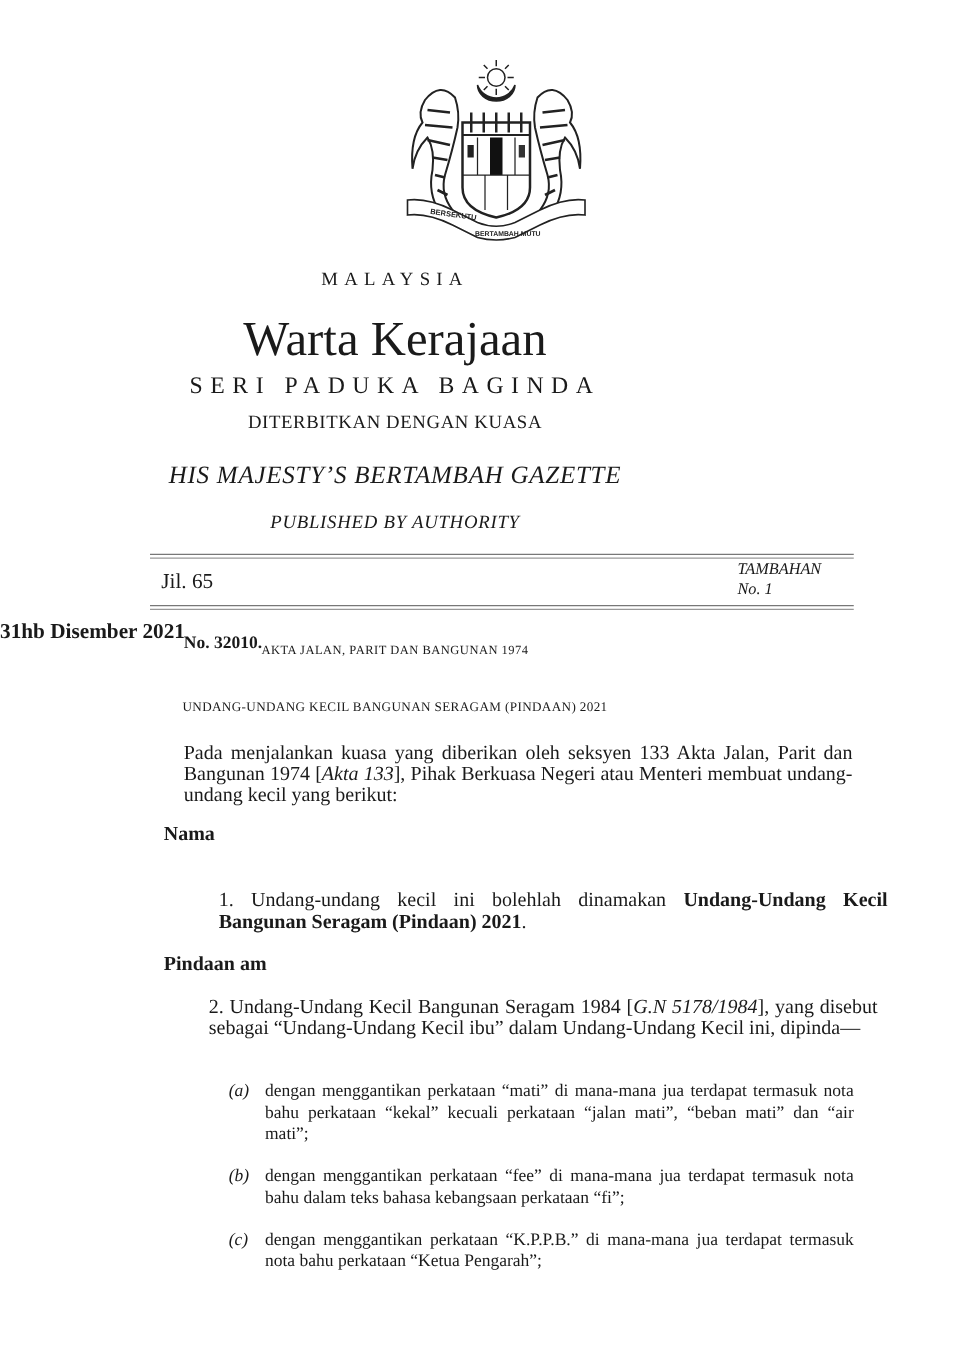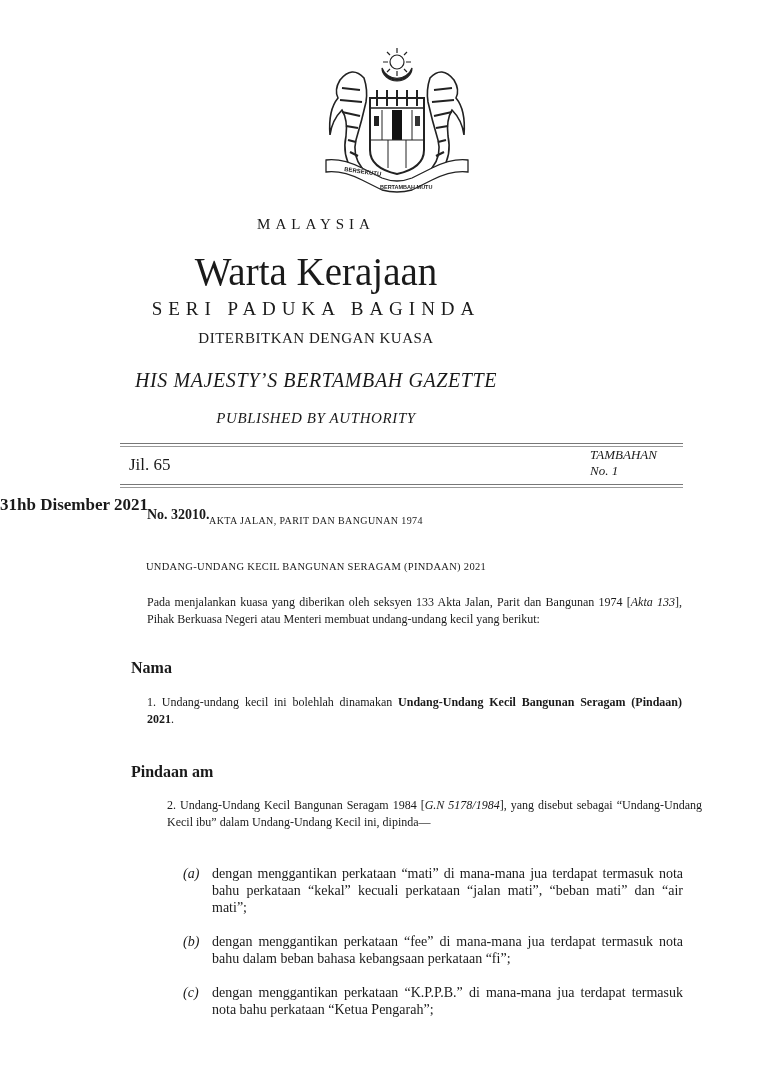--- a/index.html
+++ b/index.html
@@ -15,21 +15,21 @@
   .hmgg { top:369px; font-size:20px; font-style:italic; letter-spacing:0.6px; }
   .pba { top:410px; font-size:15px; font-style:italic; letter-spacing:0.6px; }
   .rule { left:120px; width:563px; height:4px; border-top:1.5px solid #777; border-bottom:1.5px solid #999; box-sizing:border-box; }
   .jil { left:117px; top:455px; font-size:17px; font-weight:normal;margin-left:12px; }
   .date { left:0; width:768px; text-align:left; top:455px; font-size:17px; font-weight:bold;margin-top:40px; }
   .tamb { left:590px; width:93px; top:447px; font-size:13px; font-style:italic; line-height:16px; }
   .tamb .no { display:block; padding-right:8px; }
   .no22740 { left:147px; top:507px; font-size:14px; font-weight:bold; }
   .akta { top:515px; font-size:10px; letter-spacing:0.4px; }
   .udk { top:561px; font-size:10.5px; letter-spacing:0.3px; }
-  .para { left:147px; width:535px; font-size:12px; line-height:17px; text-align:justify; }
+  .para { left:147px; width:535px; font-size:16px; line-height:17px; text-align:justify; }
   .heading { left:131px; font-size:16px; font-weight:bold; }
   .item { left:183px; width:500px; font-size:14px; line-height:17px; }
   .item .lbl { position:absolute; left:0; top:0; font-style:italic; }
   .item .txt { display:block; margin-left:29px; text-align:justify; }
   i { font-style:italic; }
   b { font-weight:bold; }
 </style>
 </head>
 <body>
 
@@ -89,29 +89,29 @@
 </div>
 <div class="abs rule" style="top:484px;"></div>
 
 <div class="abs no22740">No. 32010.</div>
 <div class="abs center akta">AKTA JALAN, PARIT DAN BANGUNAN 1974</div>
 <div class="abs center udk">UNDANG-UNDANG KECIL BANGUNAN SERAGAM (PINDAAN) 2021</div>
 
 <div class="abs para" style="top:594px;"><span>Pada menjalankan kuasa yang diberikan oleh seksyen 133 Akta Jalan, Parit dan Bangunan 1974 [</span><i>Akta 133</i><span>], Pihak Berkuasa Negeri atau Menteri membuat undang-undang kecil yang berikut:</span></div>
 
 <div class="abs heading" style="top:659px;">Nama</div>
-<div class="abs para" style="top:694px;"><span>1.  Undang-undang kecil ini bolehlah dinamakan </span><b>Undang-Undang Kecil Bangunan Seragam (Pindaan) 2021</b><span>.</span></div>
+<div class="abs para" style="top:712px;margin-left:28px;"><span>1.  Undang-undang kecil ini bolehlah dinamakan </span><b>Undang-Undang Kecil Bangunan Seragam (Pindaan) 2021</b><span>.</span></div>
 
 <div class="abs heading" style="top:763px;">Pindaan am</div>
 <div class="abs para" style="top:797px;margin-left:20px;"><span>2.  Undang-Undang Kecil Bangunan Seragam 1984 [</span><i>G.N 5178/1984</i><span>], yang disebut sebagai “Undang-Undang Kecil ibu” dalam Undang-Undang Kecil ini, dipinda—</span></div>
 
 <div class="abs item" style="top:865px;">
   <span class="lbl">(a)</span>
   <span class="txt">dengan menggantikan perkataan “mati” di mana-mana jua terdapat termasuk nota bahu perkataan “kekal” kecuali perkataan “jalan mati”, “beban mati” dan “air mati”;</span>
 </div>
 <div class="abs item" style="top:933px;">
   <span class="lbl">(b)</span>
-  <span class="txt">dengan menggantikan perkataan “fee” di mana-mana jua terdapat termasuk nota bahu dalam beban bahasa kebangsaan perkataan “fi”;</span>
+  <span class="txt">dengan menggantikan perkataan “fee” di mana-mana jua terdapat termasuk nota bahu dalam teks bahasa kebangsaan perkataan “fi”;</span>
 </div>
 <div class="abs item" style="top:984px;">
   <span class="lbl">(c)</span>
   <span class="txt">dengan menggantikan perkataan “K.P.P.B.” di mana-mana jua terdapat termasuk nota bahu perkataan “Ketua Pengarah”;</span>
 </div>
 
 </body></html>

